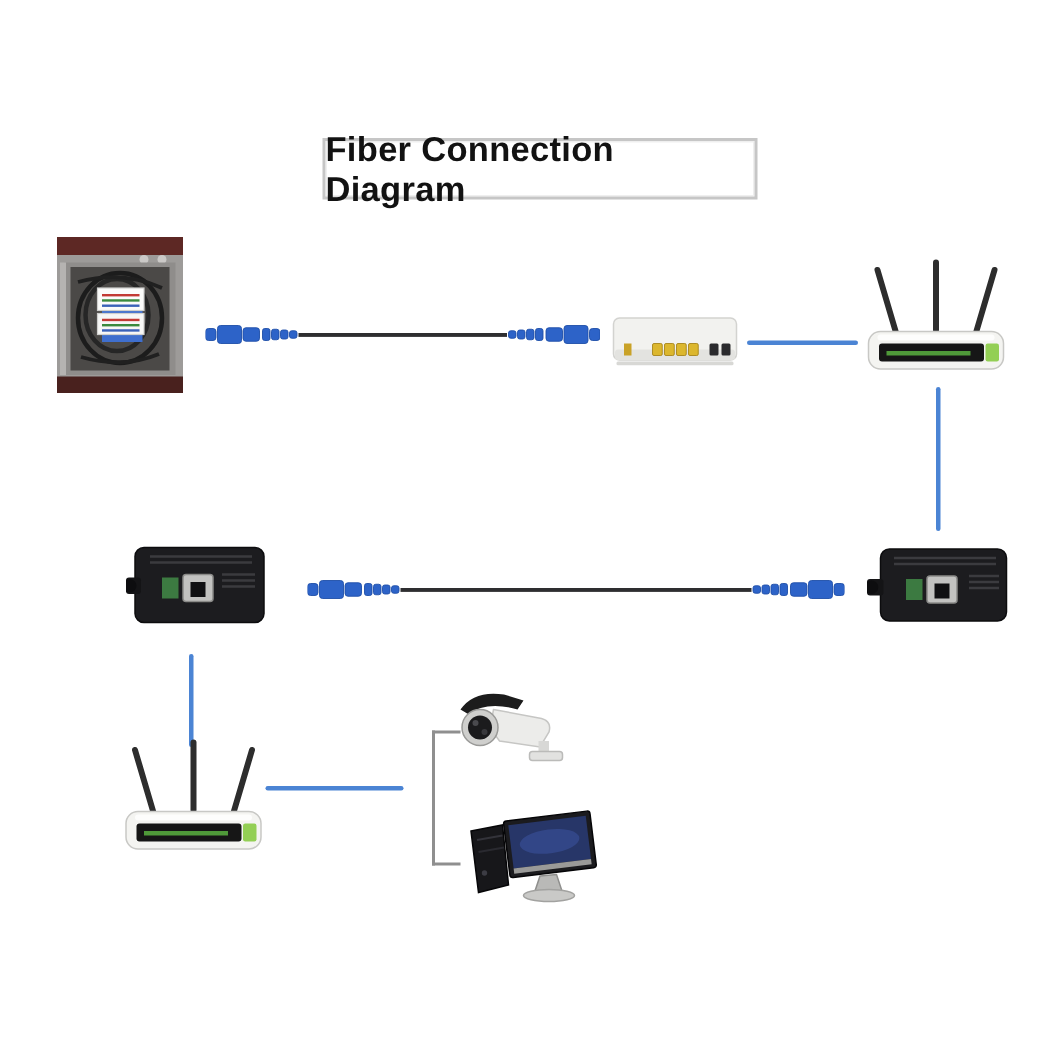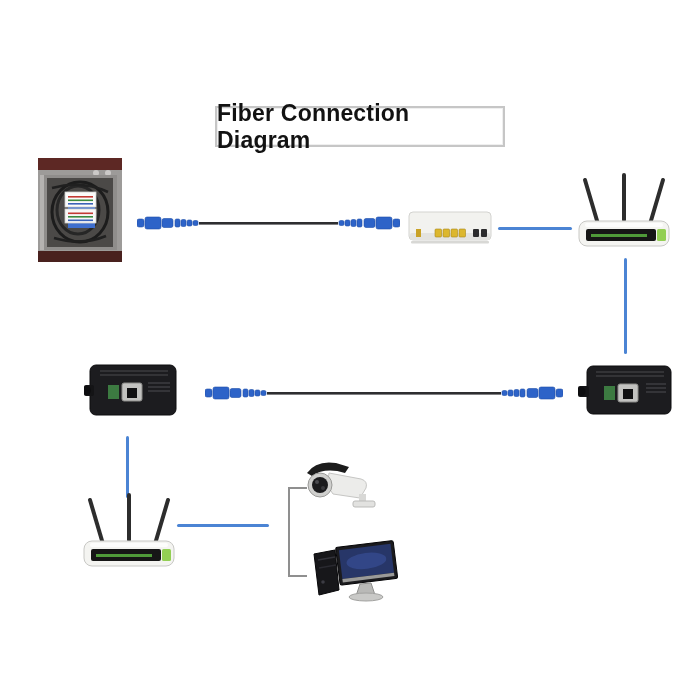--- a/index.html
+++ b/index.html
@@ -3,21 +3,21 @@
 <meta charset="utf-8">
 <style>
   html,body{margin:0;padding:0;background:#ffffff;}
   #canvas{
     position:relative;width:700px;height:700px;background:#ffffff;overflow:hidden;
     font-family:"Liberation Sans", sans-serif;
   }
   .abs{position:absolute;}
   
   .title-box{
-    left:215px;top:106px;width:290px;height:41px;
+    left:215px;top:92px;width:290px;height:41px;
     border:2px solid #c6c6c6;box-sizing:border-box;
     display:flex;align-items:center;justify-content:center;
     box-shadow:0 0 0 1px #efefef inset;
   }
   .title-text{font-size:23px;color:#121212;font-weight:bold;letter-spacing:0.2px;}
   
   .blue-line{background:#4b84d4;border-radius:2px;}
   .line-h{height:3px;}
   .line-v{width:3px;}
   

